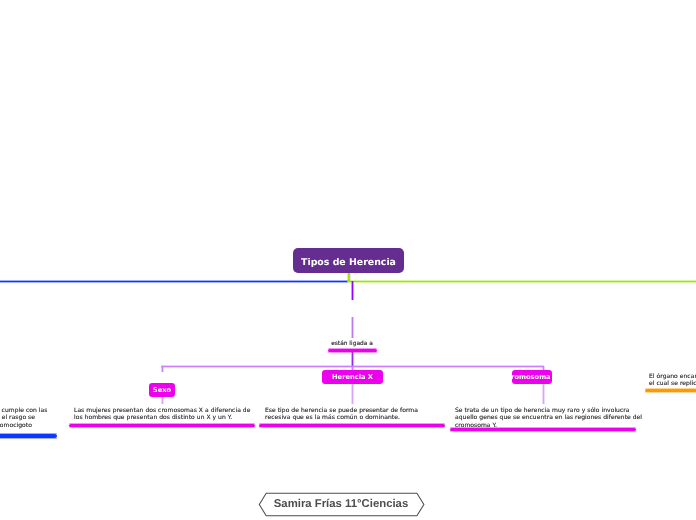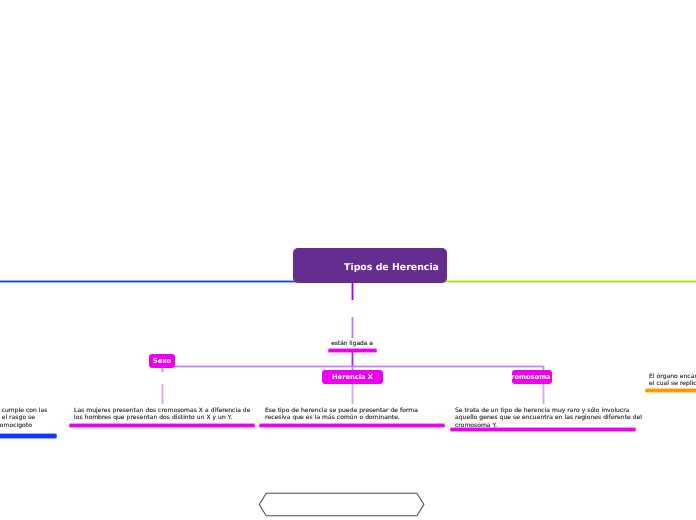--- a/index.html
+++ b/index.html
@@ -51,26 +51,26 @@
 
   <div class="ln hline" style="left:161px;top:365px;width:383px;--c:204,128,255;"></div>
   <div class="ln vline" style="left:161px;top:366px;height:6px;--c:204,128,255;"></div>
   <div class="ln vline" style="left:351px;top:366px;height:6px;--c:204,128,255;"></div>
   <div class="ln vline" style="left:542px;top:366px;height:6px;--c:204,128,255;"></div>
 
   <div class="ln vline" style="left:161px;top:384px;height:20px;--c:217,163,247;"></div>
   <div class="ln vline" style="left:351px;top:384px;height:20px;--c:217,163,247;"></div>
   <div class="ln vline" style="left:542px;top:384px;height:20px;--c:217,163,247;"></div>
 
-  <div class="node root-node" style="left:293px;top:248px;width:111px;height:35px;padding-left:43px;">
+  <div class="node root-node" style="left:293px;top:248px;width:111px;height:25px;">
     <span>Tipos de Herencia</span>
   </div>
 
 
-  <div class="node mag-node" style="left:149px;top:354px;width:26px;height:13.5px;font-size:6.7px;">
+  <div class="node mag-node" style="left:149px;top:383px;width:26px;height:13.5px;font-size:6.7px;">
     <span>Sexo</span>
   </div>
 
   <div class="node mag-node" style="left:322px;top:370px;width:61px;height:13.5px;font-size:6.7px;">
     <span>Herencia X</span>
   </div>
 
   <div class="node mag-node" style="left:512px;top:370px;width:40px;height:13.5px;font-size:6.7px;">
     <span>Cromosoma Y</span>
   </div>
@@ -106,14 +106,15 @@
 
   <div class="desc" style="left:649px;top:372.5px;width:110px;">
     <div>El órgano encarg</div>
     <div>el cual se replica</div>
   </div>
   <div class="bar" style="left:645px;top:388.5px;width:90px;height:3.5px;background:#ff9900;"></div>
 
   <svg id="footer-badge" width="172" height="30" viewBox="0 0 172 30" style="left:256px;top:490px;">
     <polygon points="10.2,3.3 160.9,3.3 167.9,14.5 160.9,25.7 10.2,25.7 3.3,14.5" fill="#ffffff" stroke="#4d4d4d" stroke-width="1.05" stroke-linejoin="miter"></polygon>
   </svg>
+  <div id="footer-text" style="left:255px;top:499.3px;width:172px;">Samira Frías 11°Ciencias</div>
 
 </div>
 
 </body></html>

